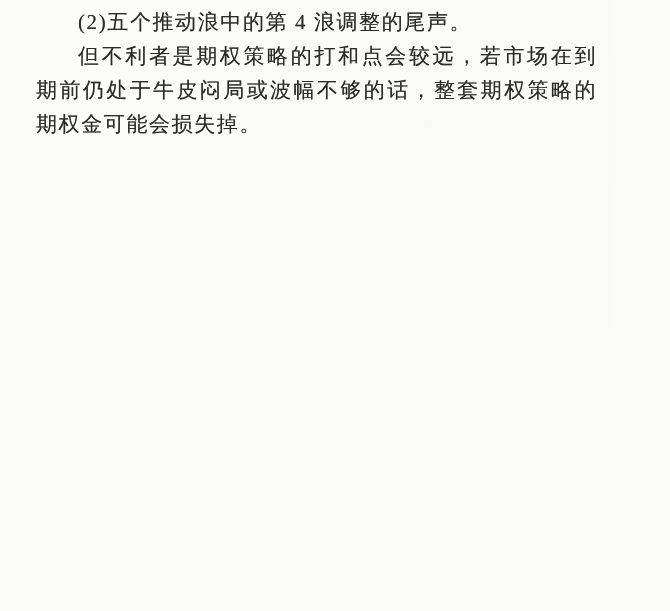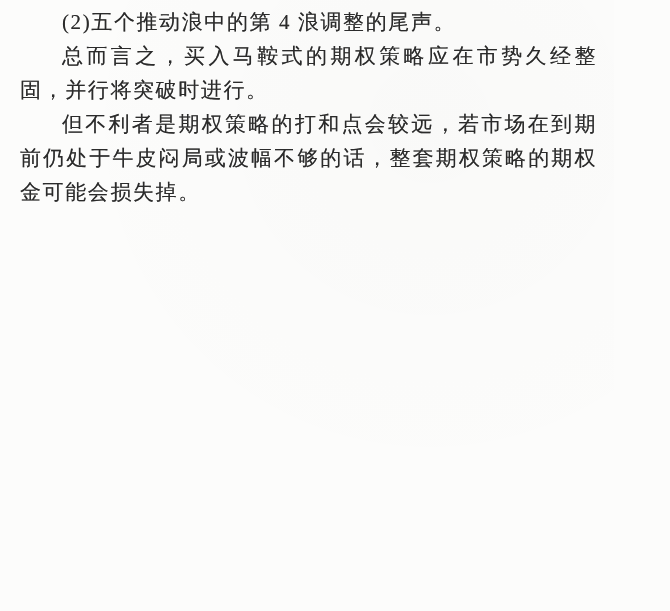--- a/index.html
+++ b/index.html
@@ -9,21 +9,21 @@
   body {
     width: 670px;
     height: 611px;
     background: #fcfcfb;
     overflow: hidden;
   }
   .page {
     box-sizing: border-box;
     width: 614px;
     height: 611px;
-    padding: 5px 17px 0 20px;
+    padding: 5px 17px 0 36px;
     background:
       radial-gradient(circle at 70% 20%, rgba(0,0,0,0.012), transparent 60%),
       #fcfcfb;
   }
   .page p {
     margin: 0;
     font-family: "Liberation Serif", "DejaVu Serif", serif;
     font-size: 21px;
     line-height: 34px;
     letter-spacing: 1.6px;
@@ -31,15 +31,14 @@
     text-align: justify;
     text-indent: 2em;
     text-shadow: 0 0 0.5px rgba(40,40,40,0.55);
   }
 </style>
 </head>
 <body>
 
 <div class="page">
   <p>(2)五个推动浪中的第 4 浪调整的尾声。</p>
-  <p>总而言之，买入马鞍式的期权策略应在市势久经整固，并行将突破时进行。</p>
   <p>但不利者是期权策略的打和点会较远，若市场在到期前仍处于牛皮闷局或波幅不够的话，整套期权策略的期权金可能会损失掉。</p>
 </div>
 
 </body></html>

